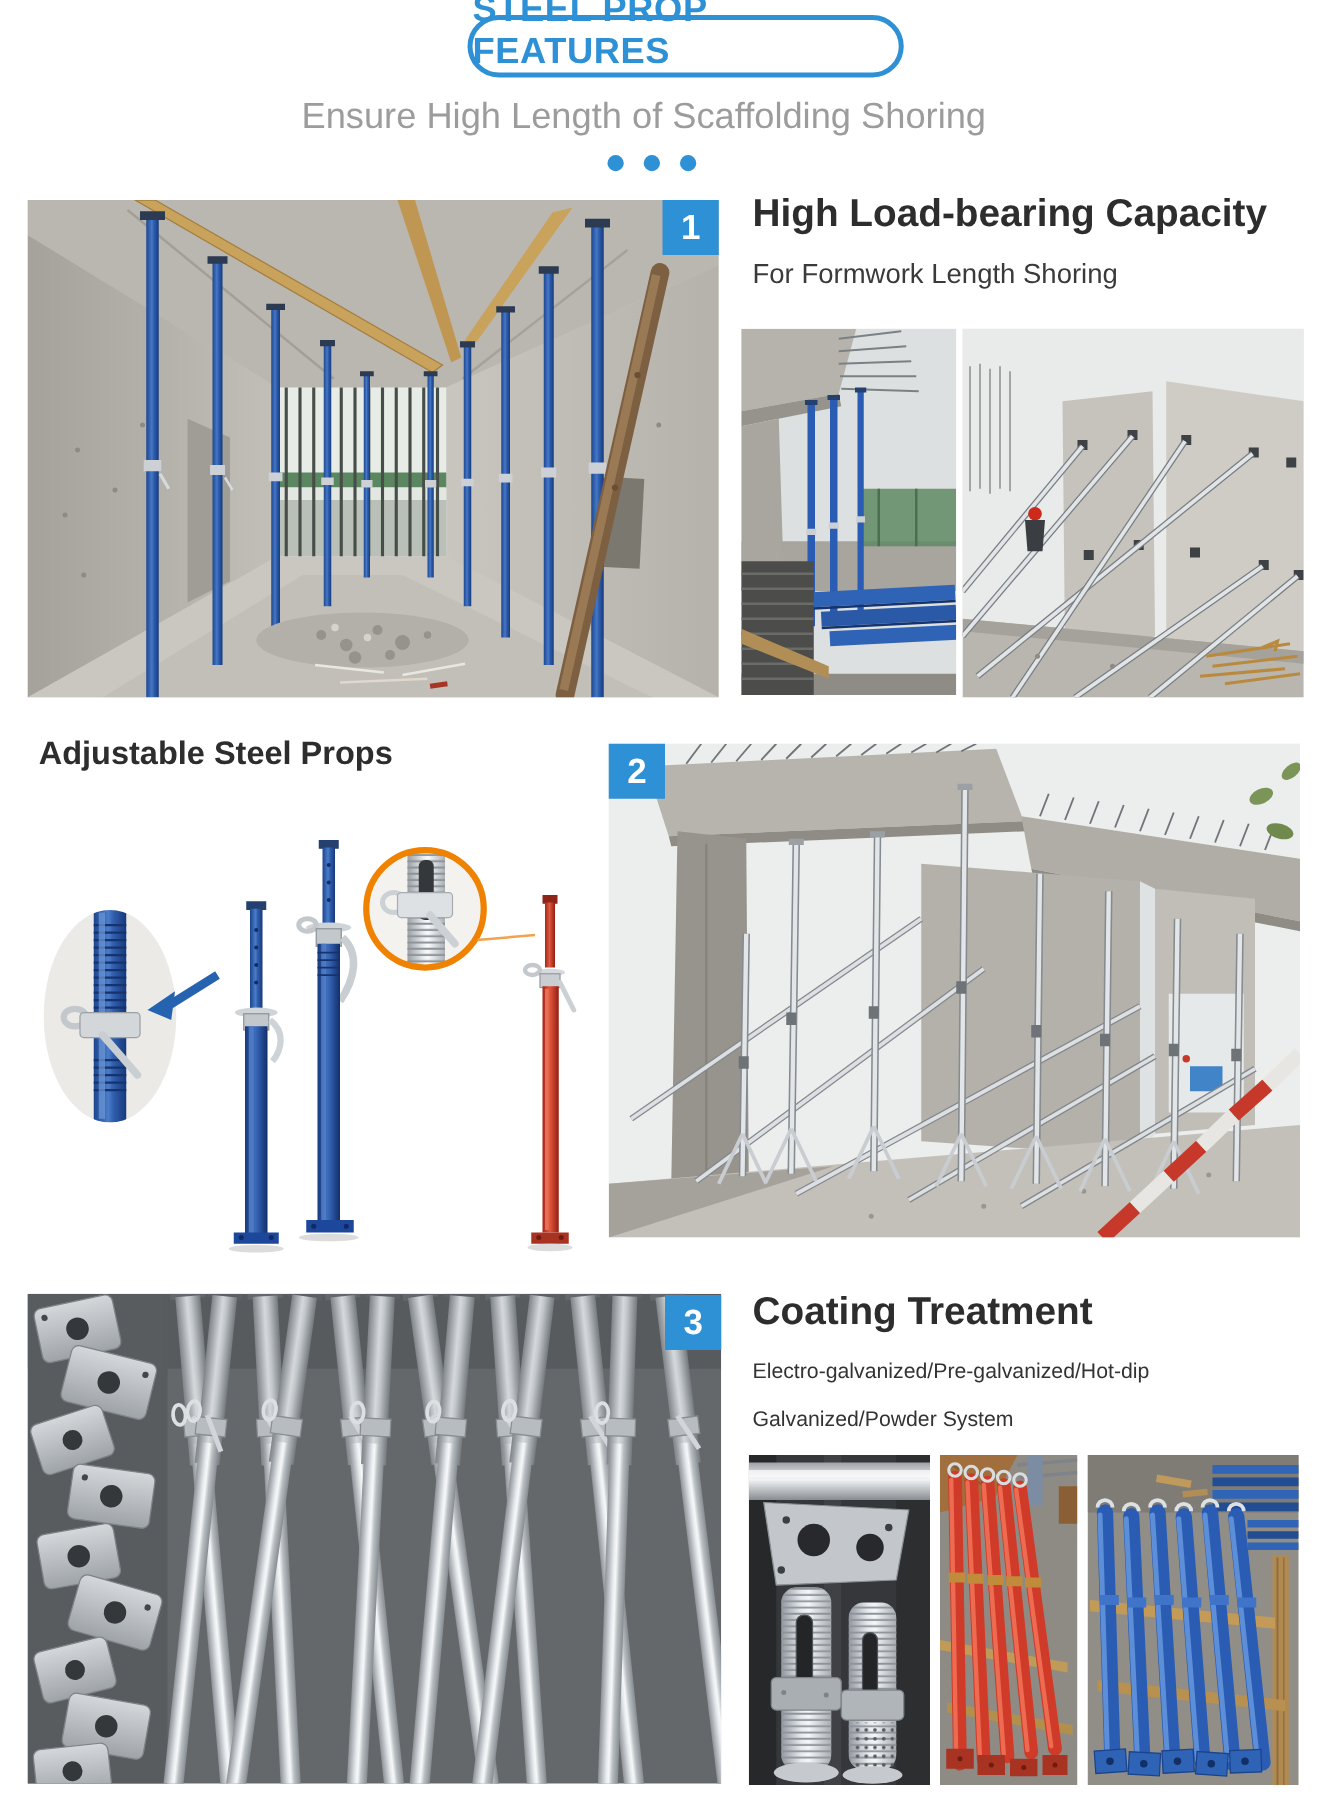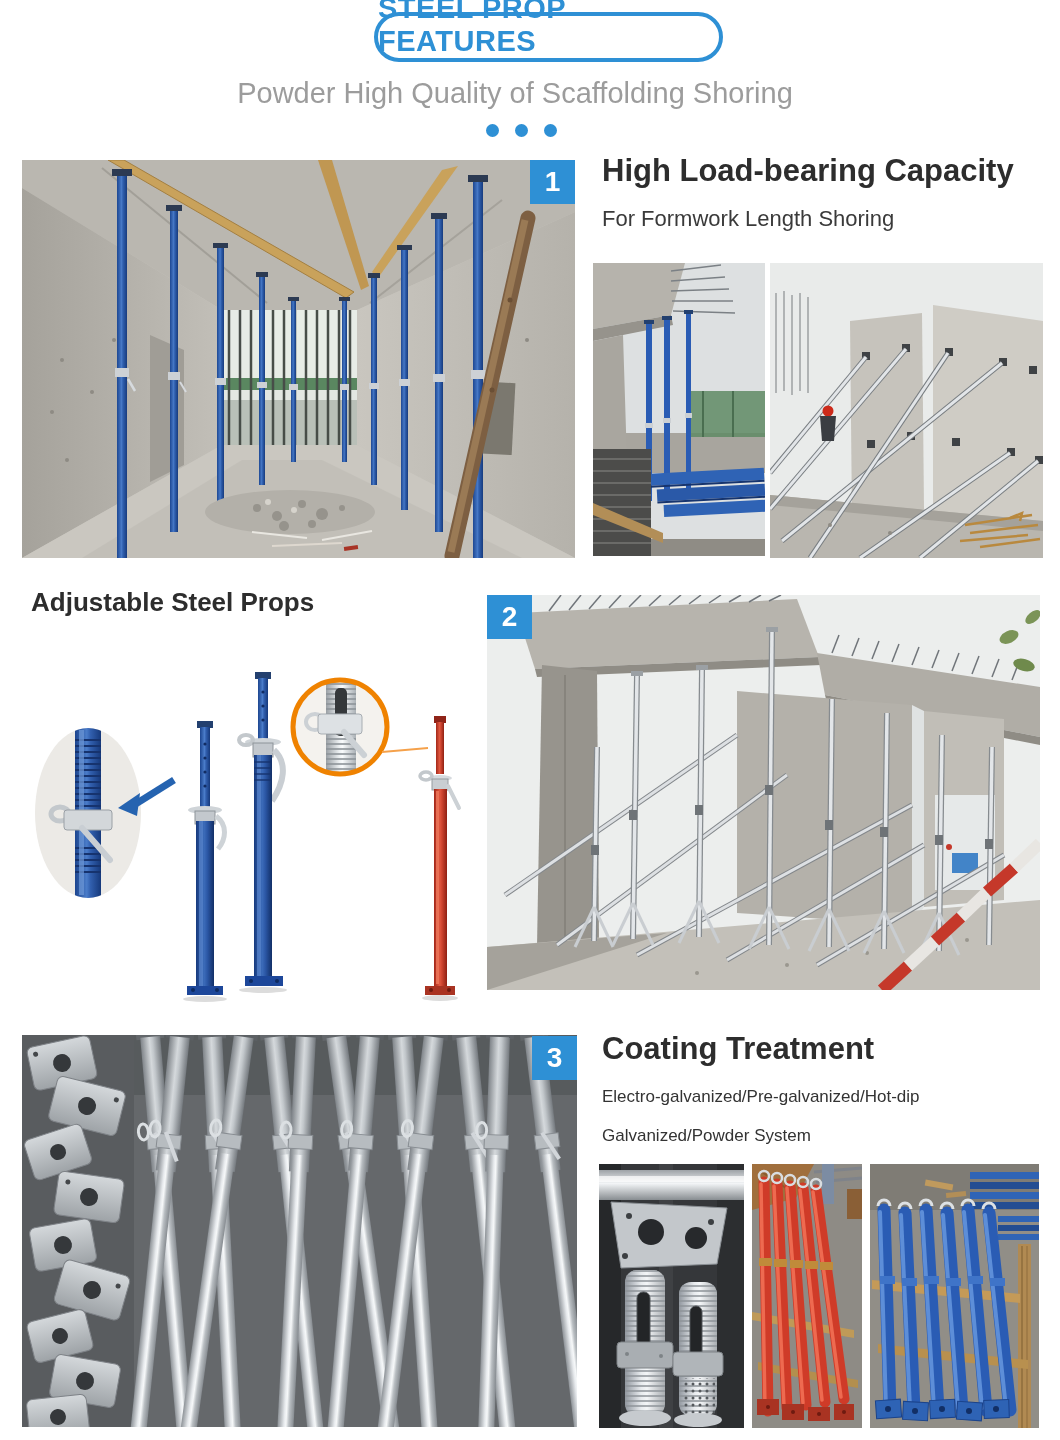--- a/index.html
+++ b/index.html
@@ -50,21 +50,21 @@
   #photo-s3     { left:870px; top:1164px; width:169px; height:264px; }
 </style>
 </head>
 <body>
 
 <div class="page">
 
   <div class="pill abs">
     <span>STEEL PROP FEATURES</span>
   </div>
-  <div class="page-subtitle abs">Powder High Quality of Scaffolding Shoring</div>
+  <div class="page-subtitle abs">Ensure High Length of Scaffolding Shoring</div>
   <div class="dots abs">
     <span class="dot"></span>
     <span class="dot"></span>
     <span class="dot"></span>
   </div>
 
   <figure id="photo-main">
     <svg viewBox="0 0 553 398">
       <defs>
         <linearGradient id="c-blue" x1="0" y1="0" x2="1" y2="0">

